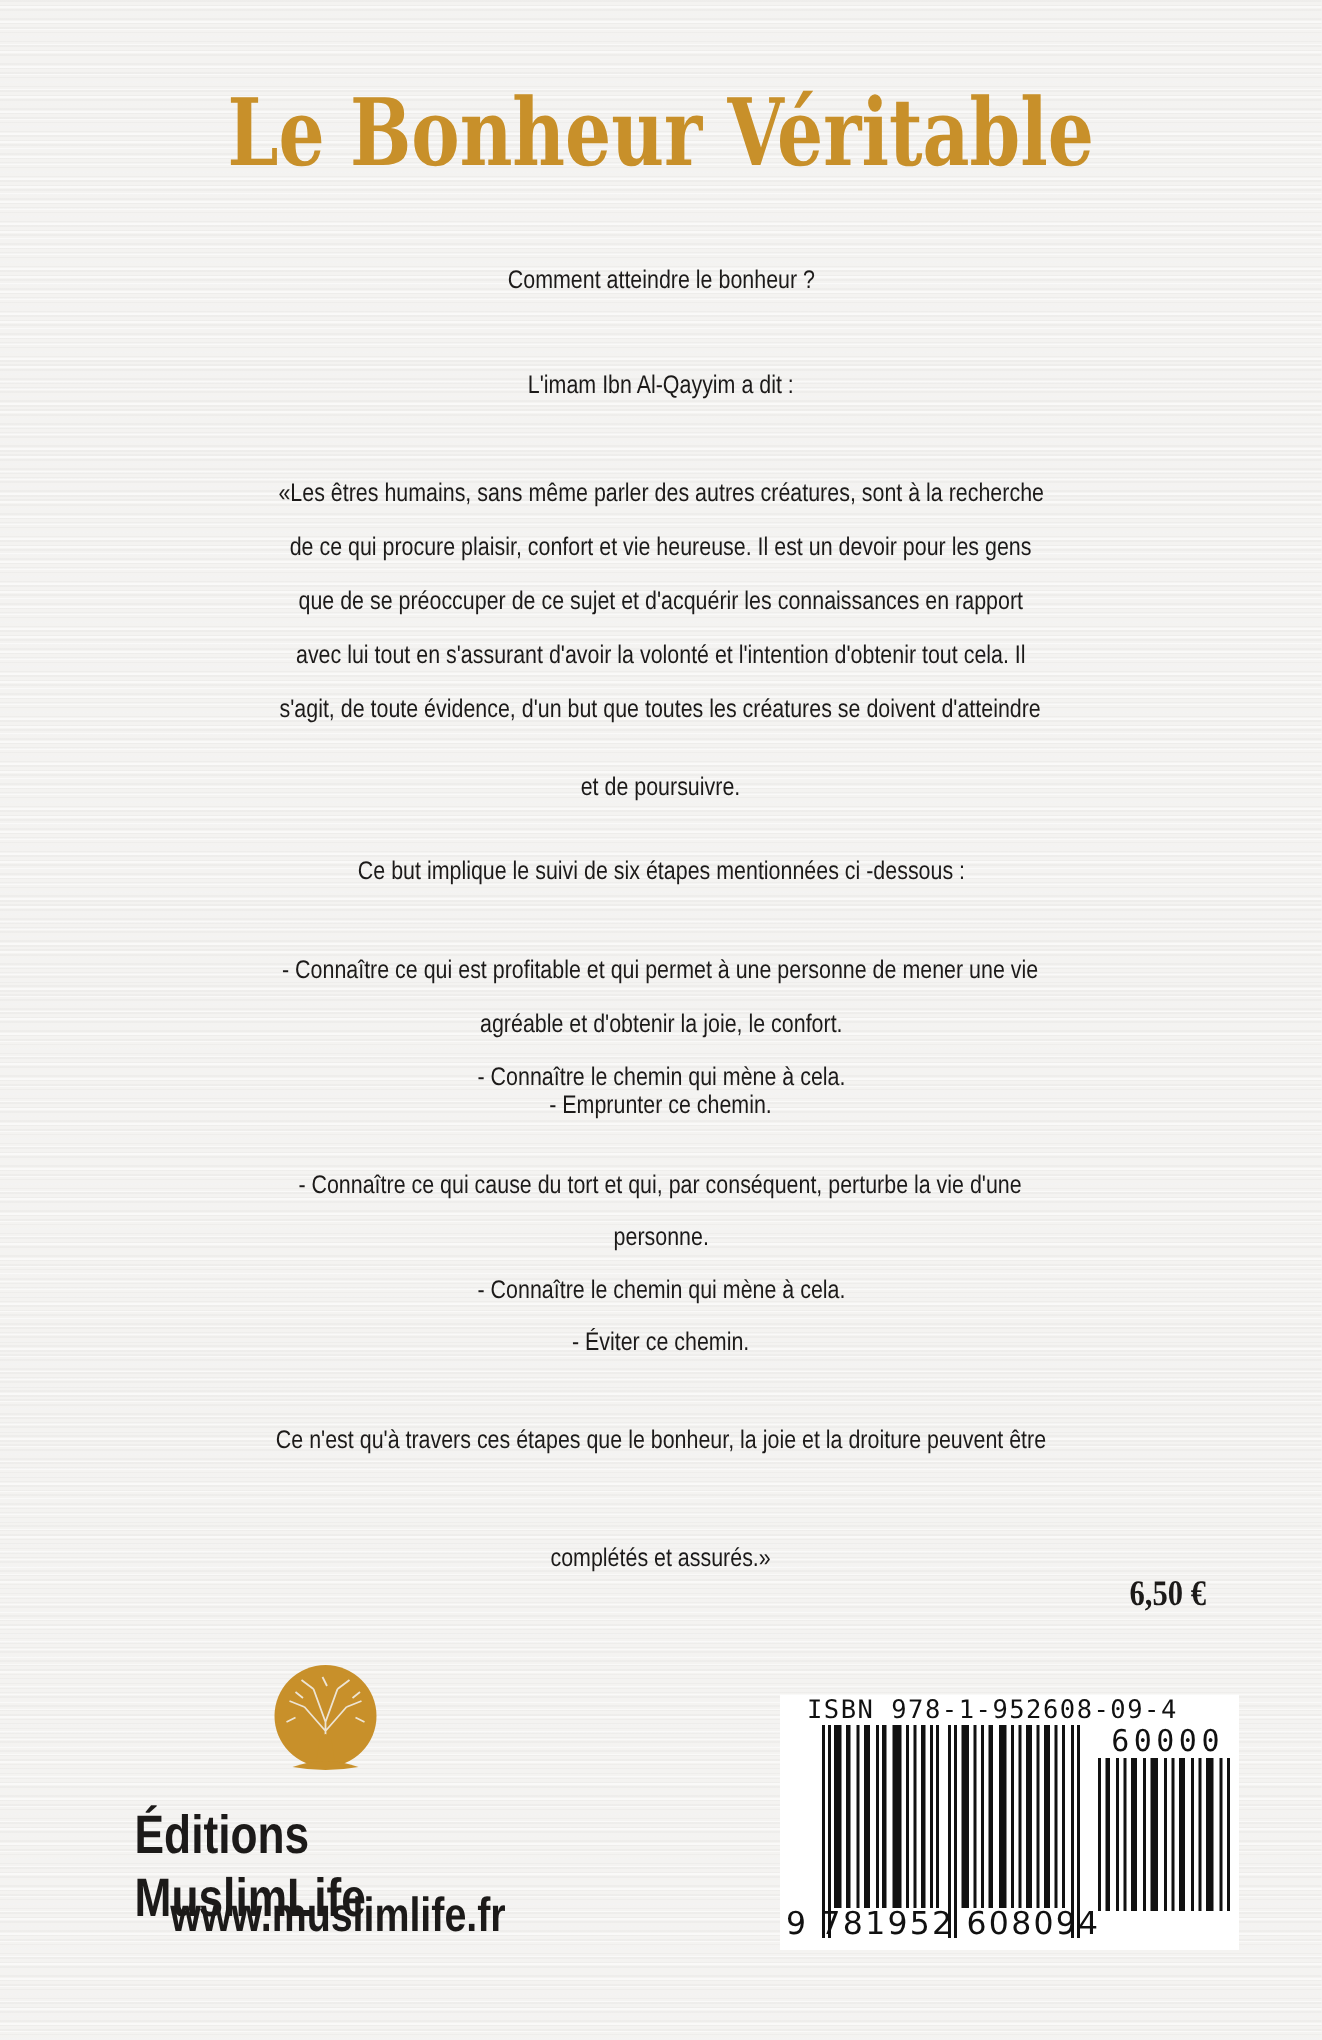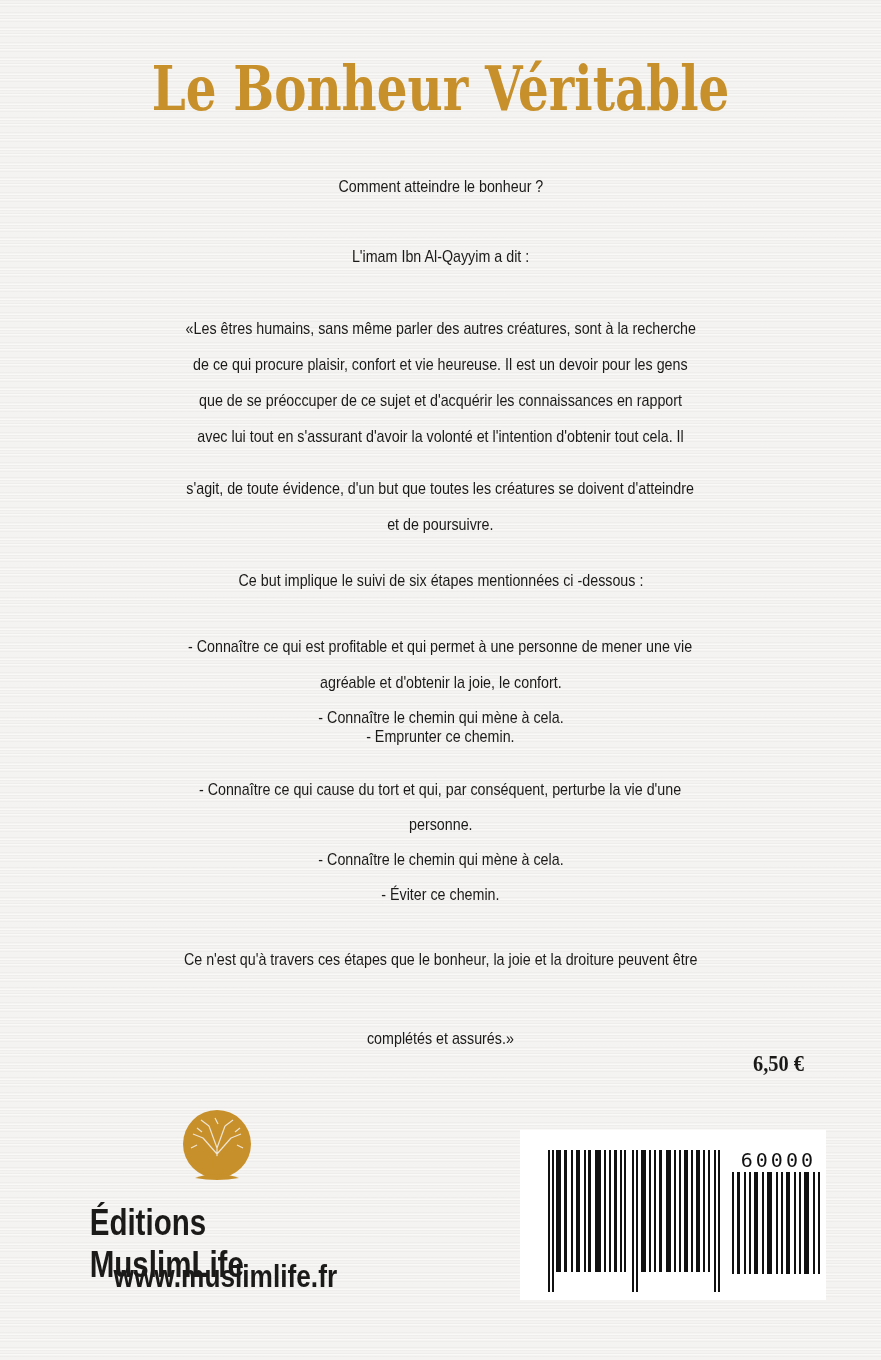--- a/index.html
+++ b/index.html
@@ -63,21 +63,21 @@
 
 <div class="title">Le Bonheur Véritable</div>
 
 <div class="line" style="top:172px"><span>Comment atteindre le bonheur ?</span></div>
 <div class="line" style="top:242px"><span>L'imam Ibn Al-Qayyim a dit :</span></div>
 
 <div class="line" style="top:314px"><span>«Les êtres humains, sans même parler des autres créatures, sont à la recherche</span></div>
 <div class="line" style="top:350px"><span>de ce qui procure plaisir, confort et vie heureuse. Il est un devoir pour les gens</span></div>
 <div class="line" style="top:386px"><span>que de se préoccuper de ce sujet et d'acquérir les connaissances en rapport</span></div>
 <div class="line" style="top:422px"><span>avec lui tout en s'assurant d'avoir la volonté et l'intention d'obtenir tout cela. Il</span></div>
-<div class="line" style="top:474px"><span>s'agit, de toute évidence, d'un but que toutes les créatures se doivent d'atteindre</span></div>
+<div class="line" style="top:458px"><span>s'agit, de toute évidence, d'un but que toutes les créatures se doivent d'atteindre</span></div>
 <div class="line" style="top:510px"><span>et de poursuivre.</span></div>
 
 <div class="line" style="top:566px"><span>Ce but implique le suivi de six étapes mentionnées ci -dessous :</span></div>
 
 <div class="line" style="top:632px"><span>- Connaître ce qui est profitable et qui permet à une personne de mener une vie</span></div>
 <div class="line" style="top:668px"><span>agréable et d'obtenir la joie, le confort.</span></div>
 <div class="line" style="top:703px"><span>- Connaître le chemin qui mène à cela.</span></div>
 <div class="line" style="top:722px"><span>- Emprunter ce chemin.</span></div>
 <div class="line" style="top:775px"><span>- Connaître ce qui cause du tort et qui, par conséquent, perturbe la vie d'une</span></div>
 <div class="line" style="top:810px"><span>personne.</span></div>
@@ -96,20 +96,21 @@
     <path d="M16 40 l6 -3 M62 37 l6 3 M22 20 l5 4 M60 24 l5 -4 M40 10 l3 6"></path>
   </g>
   <path d="M36 66 L38 52 Q42 44 46 52 L48 66 Z" fill="#c8902a"></path>
   <path d="M20 70 Q42 62 64 70 Q42 74 20 70 Z" fill="#c8902a"></path>
 </svg>
 
 <div class="publisher"><span>Éditions MuslimLife</span></div>
 <div class="website"><span>www.muslimlife.fr</span></div>
 
 <div class="barcode">
+  <div class="isbn-text">ISBN 978-1-952608-09-4</div>
   <div class="addon-text">60000</div>
   <svg class="bars-main" viewBox="0 0 200 150" preserveAspectRatio="none">
     <g fill="#111">
       <rect x="4" y="0" width="2" height="142"></rect>
         <rect x="8" y="0" width="2" height="142"></rect>
       <rect x="12" y="0" width="5" height="122"></rect>
         <rect x="20" y="0" width="3" height="122"></rect>
       <rect x="27" y="0" width="2" height="122"></rect>
         <rect x="32" y="0" width="4" height="122"></rect>
       <rect x="40" y="0" width="2" height="122"></rect>
@@ -150,13 +151,14 @@
         <rect x="46" y="0" width="2" height="102"></rect>
       <rect x="51" y="0" width="2" height="102"></rect>
         <rect x="56" y="0" width="4" height="102"></rect>
       <rect x="64" y="0" width="2" height="102"></rect>
         <rect x="69" y="0" width="2" height="102"></rect>
       <rect x="74" y="0" width="5" height="102"></rect>
         <rect x="83" y="0" width="2" height="102"></rect>
       <rect x="88" y="0" width="2" height="102"></rect>
     </g>
   </svg>
+  <div class="ean-text">9 781952 608094</div>
 </div>
 
 </body></html>

